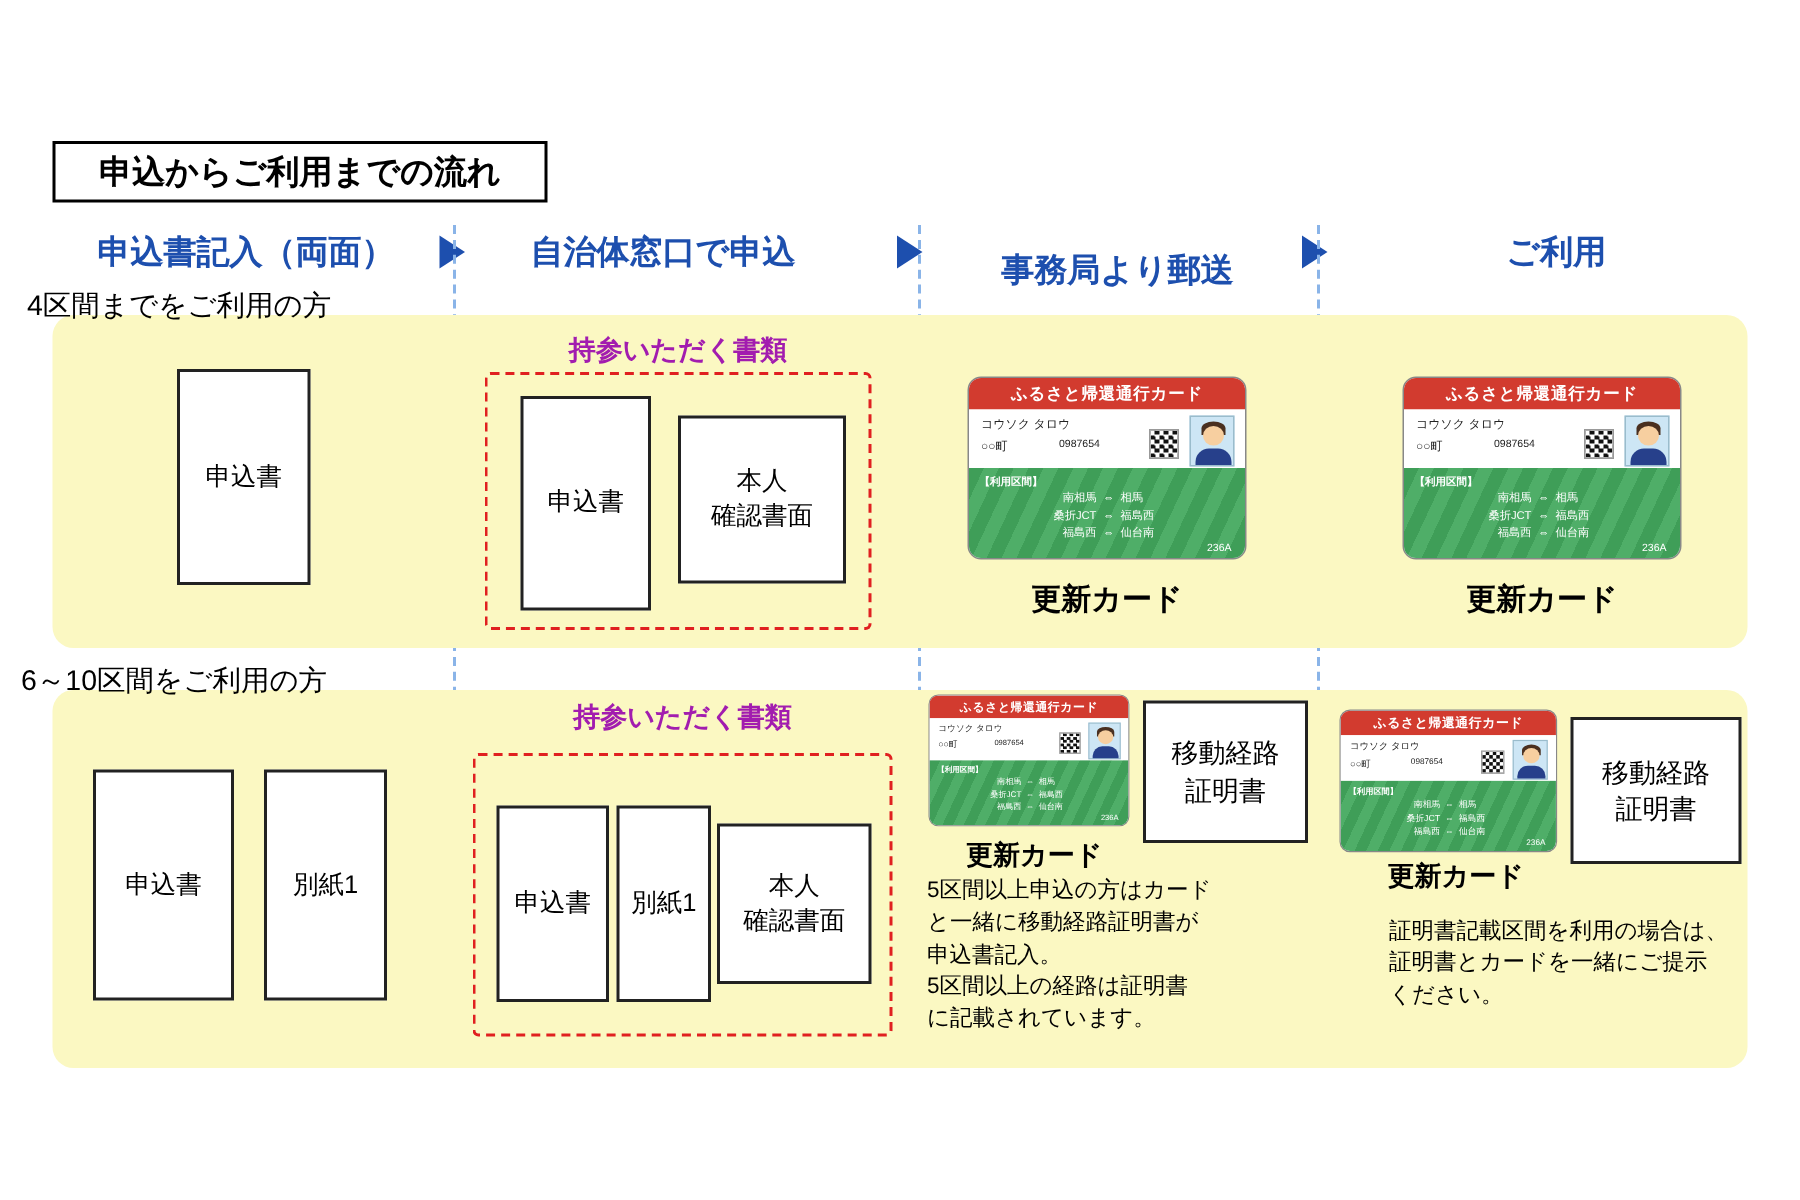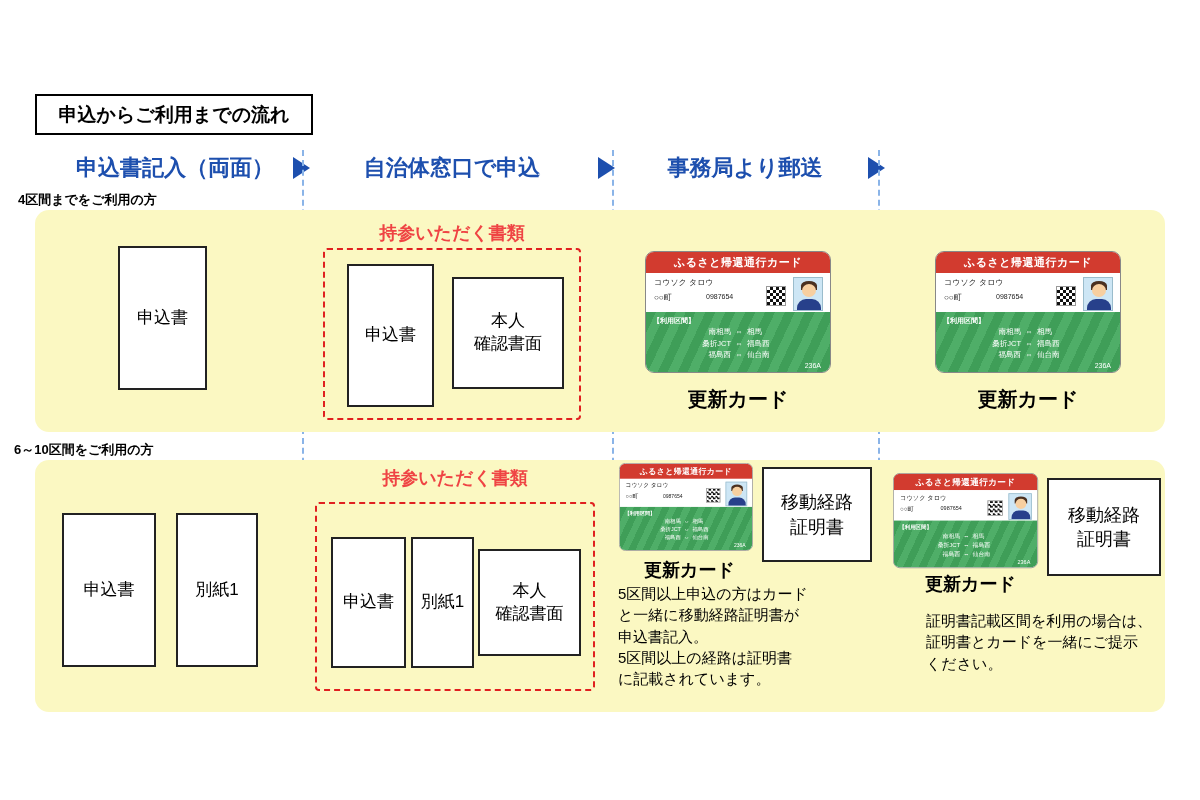--- a/index.html
+++ b/index.html
@@ -1,46 +1,46 @@
 <!DOCTYPE html>
 <html><head>
 <meta charset="utf-8">
 <style>
   * { box-sizing: border-box; }
   body { margin:0; background:#fff; }
   .canvas { position:relative; width:1200px; height:800px; background:#fff; overflow:hidden;
             font-family:"Liberation Sans","DejaVu Sans",sans-serif; color:#000; }
 
-  .title-box { position:absolute; left:35px; top:94px; width:278px; height:41px; border:2px solid #000;
+  .title-box { position:absolute; left:35px; top:94px; width:330px; height:41px; border:2px solid #000;
                background:#fff; display:flex; align-items:center; justify-content:center;
-               font-size:19px; font-weight:bold; }
+               font-size:22px; font-weight:bold; }
 
   .step { position:absolute; top:153px; font-size:22px; font-weight:bold; color:#1d4fae; text-align:center; }
-  .step1{left:49px;width:252px;} .step2{left:326px;width:252px;}
-  .step3{left:633px;width:224px;} .step4{left:900px;width:275px;}
+  .step1{left:38px;width:252px;} .step2{left:316px;width:252px;}
+  .step3{left:633px;width:224px;margin-top:12px;} .step4{left:900px;width:275px;}
   .arrow { position:absolute; top:157px; width:0; height:0;
            border-left:17px solid #1d4fae; border-top:11px solid transparent; border-bottom:11px solid transparent; }
   .a1{left:293px;} .a2{left:598px;} .a3{left:868px;}
   .step-note { position:absolute; left:903px; top:190px; width:285px; font-size:15px; color:#111; }
 
   .vline { position:absolute; top:150px; height:562px; width:0; border-left:2px dashed #8ab4e8; }
   .v1{left:302px;} .v2{left:612px;} .v3{left:878px;}
 
   .band { position:absolute; left:35px; width:1130px; background:#fbf8c2; border-radius:14px; }
   .band1 { top:210px; height:222px; }
   .band2 { top:460px; height:252px; }
 
-  .row-label { position:absolute; font-size:13px; font-weight:bold; }
+  .row-label { position:absolute; font-size:19px; font-weight:normal; }
   .rl1 { left:18px; top:191px; }
   .rl2 { left:14px; top:441px; }
 
   .doc-box { position:absolute; background:#fff; border:2px solid #222; display:flex; align-items:center;
              justify-content:center; text-align:center; font-size:17px; white-space:pre-line; line-height:1.35; }
 
-  .bring-title { position:absolute; color:#ef4444; font-size:18px; font-weight:bold; text-align:center; }
+  .bring-title { position:absolute; color:#a21caf; font-size:18px; font-weight:bold; text-align:center; }
   .bt1 { left:323px; top:221px; width:258px; }
   .bt2 { left:315px; top:466px; width:280px; }
   .bring-rect { position:absolute; border:2.5px dashed #e02020; border-radius:4px; }
   .br1 { left:323px; top:248px; width:258px; height:172px; }
   .br2 { left:315px; top:502px; width:280px; height:189px; }
 
   .caption { position:absolute; font-size:20px; font-weight:bold; text-align:center; }
   .caption-sm { font-size:18px; }
   .cap1 { left:645px; top:386px; width:186px; }
   .cap2 { left:935px; top:386px; width:186px; }
@@ -93,20 +93,21 @@
 <div class="canvas">
 
   <div class="title-box">申込からご利用までの流れ</div>
 
   <div class="step step1">申込書記入（両面）</div>
   <div class="arrow a1"></div>
   <div class="step step2">自治体窓口で申込</div>
   <div class="arrow a2"></div>
   <div class="step step3">事務局より郵送</div>
   <div class="arrow a3"></div>
+  <div class="step step4">ご利用</div>
 
   <div class="vline v1"></div>
   <div class="vline v2"></div>
   <div class="vline v3"></div>
 
   <div class="band band1"></div>
   <div class="band band2"></div>
 
   <div class="row-label rl1">4区間までをご利用の方</div>
   <div class="row-label rl2">6～10区間をご利用の方</div>

